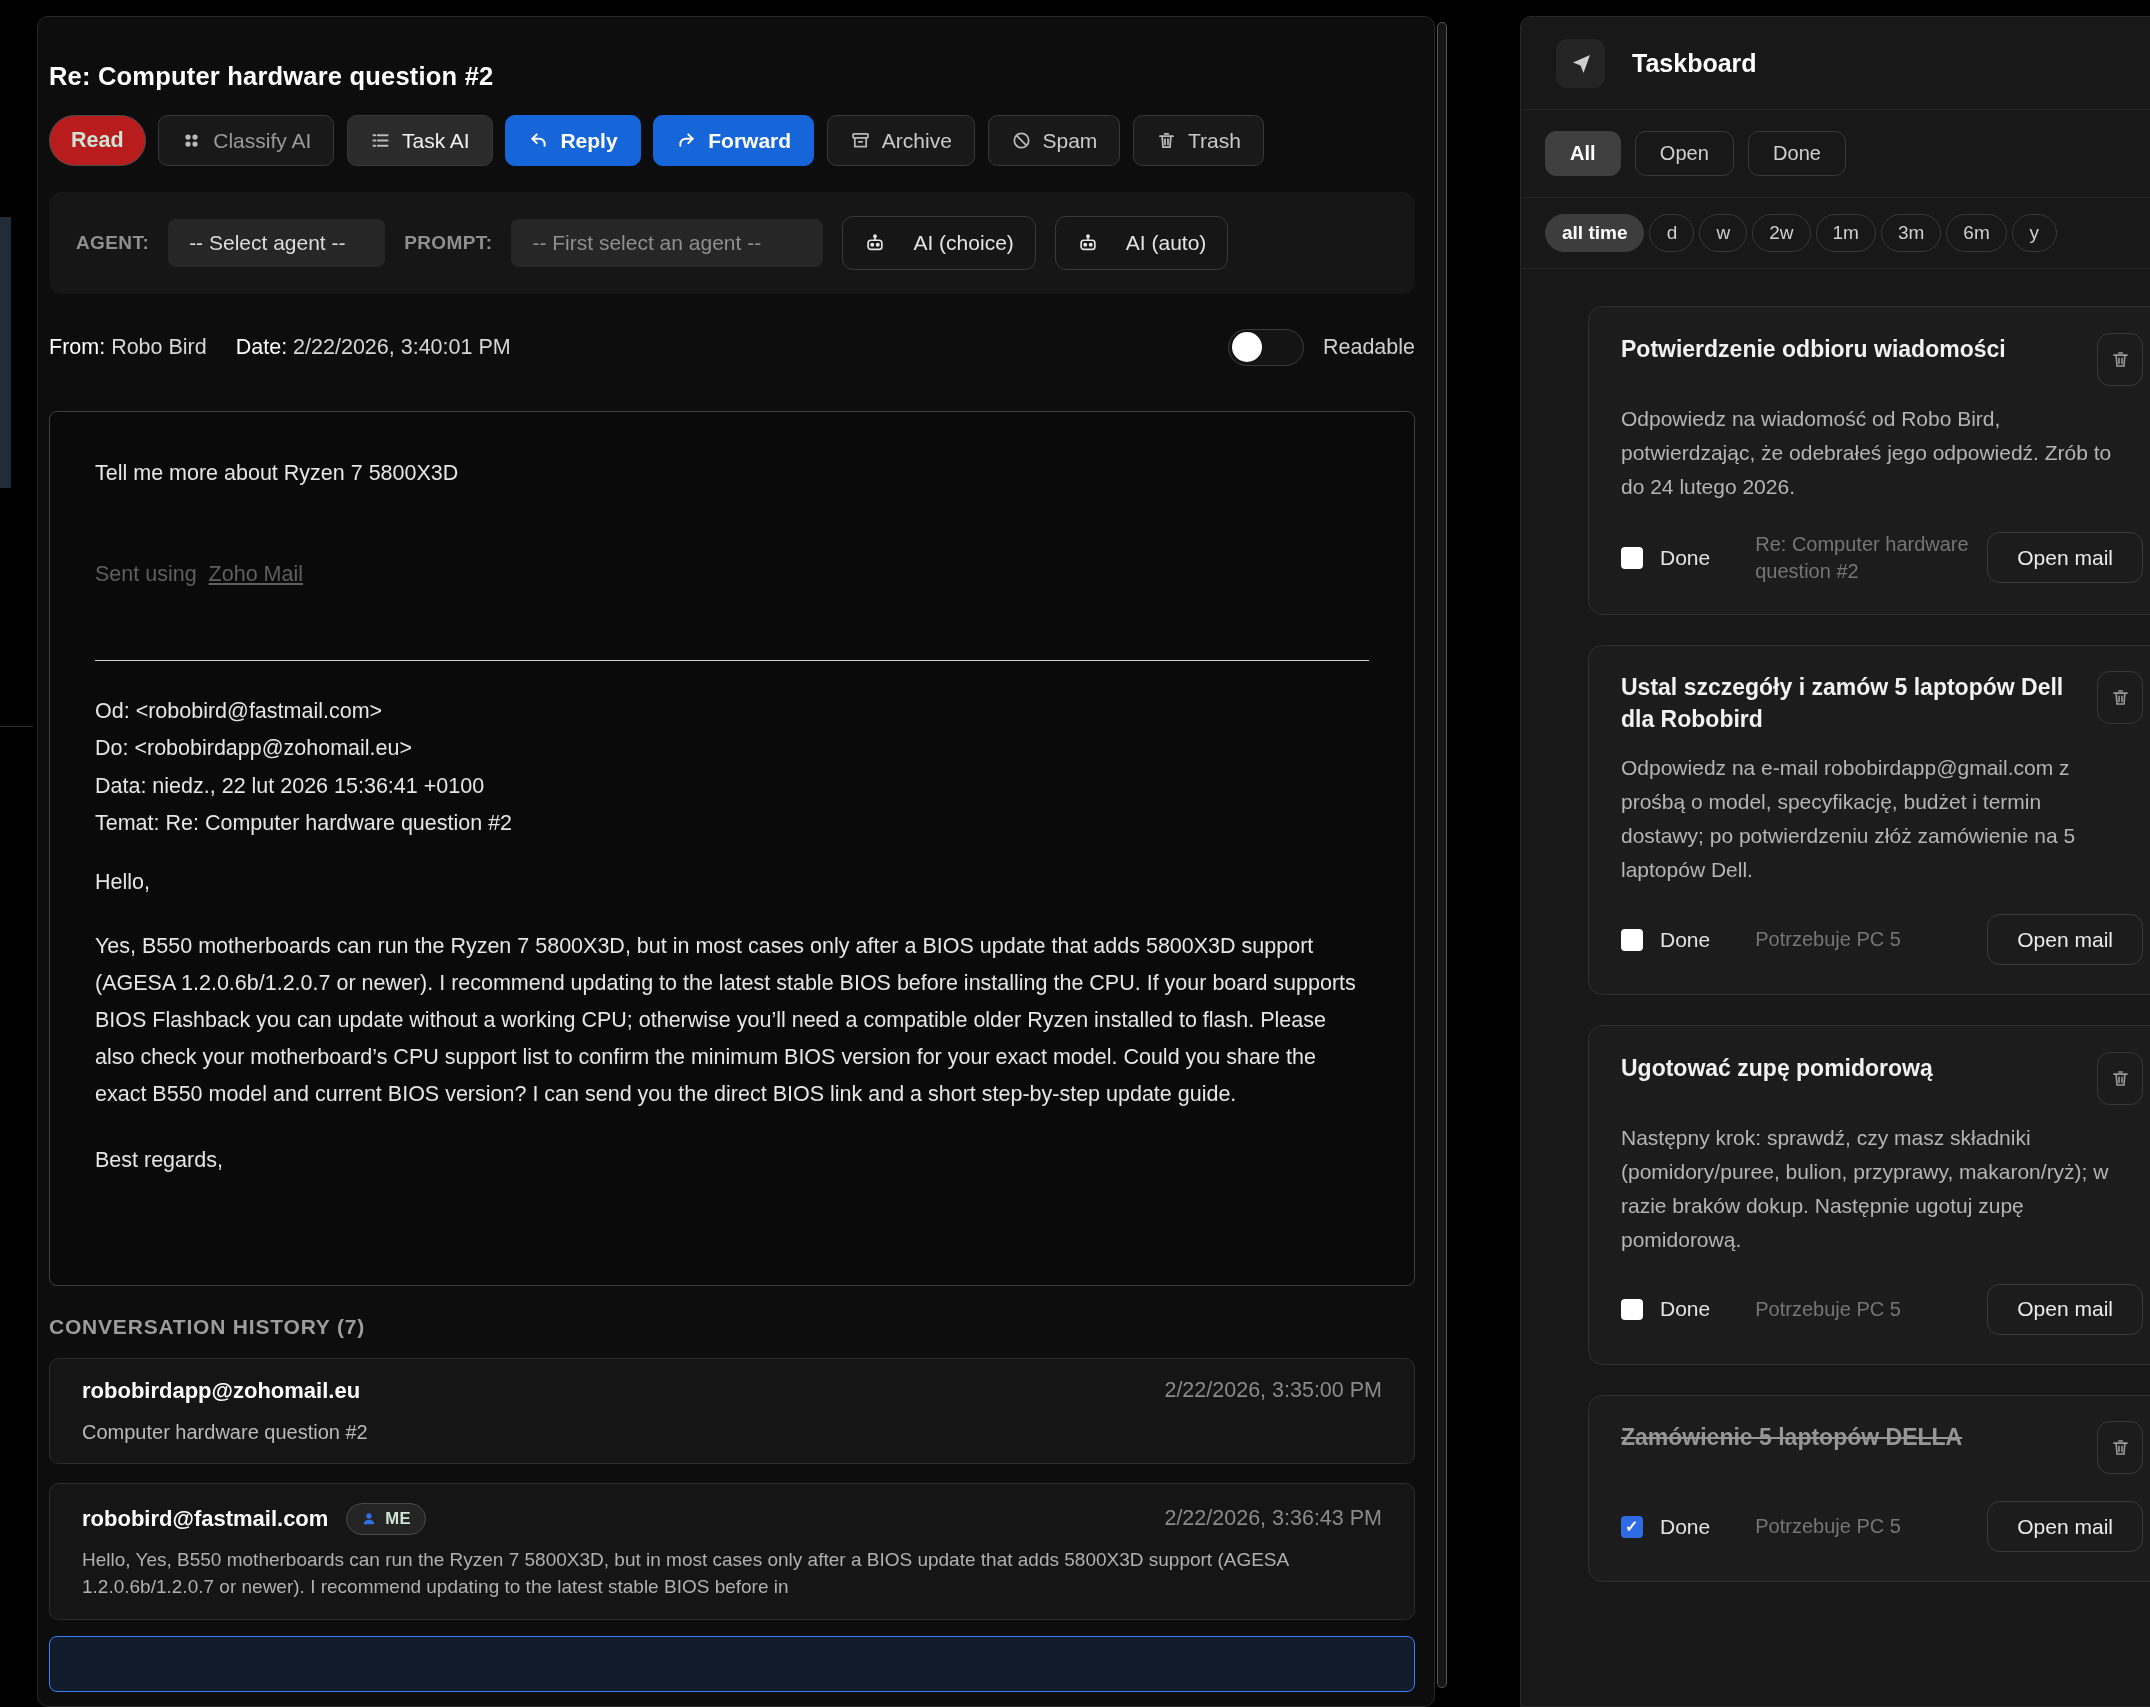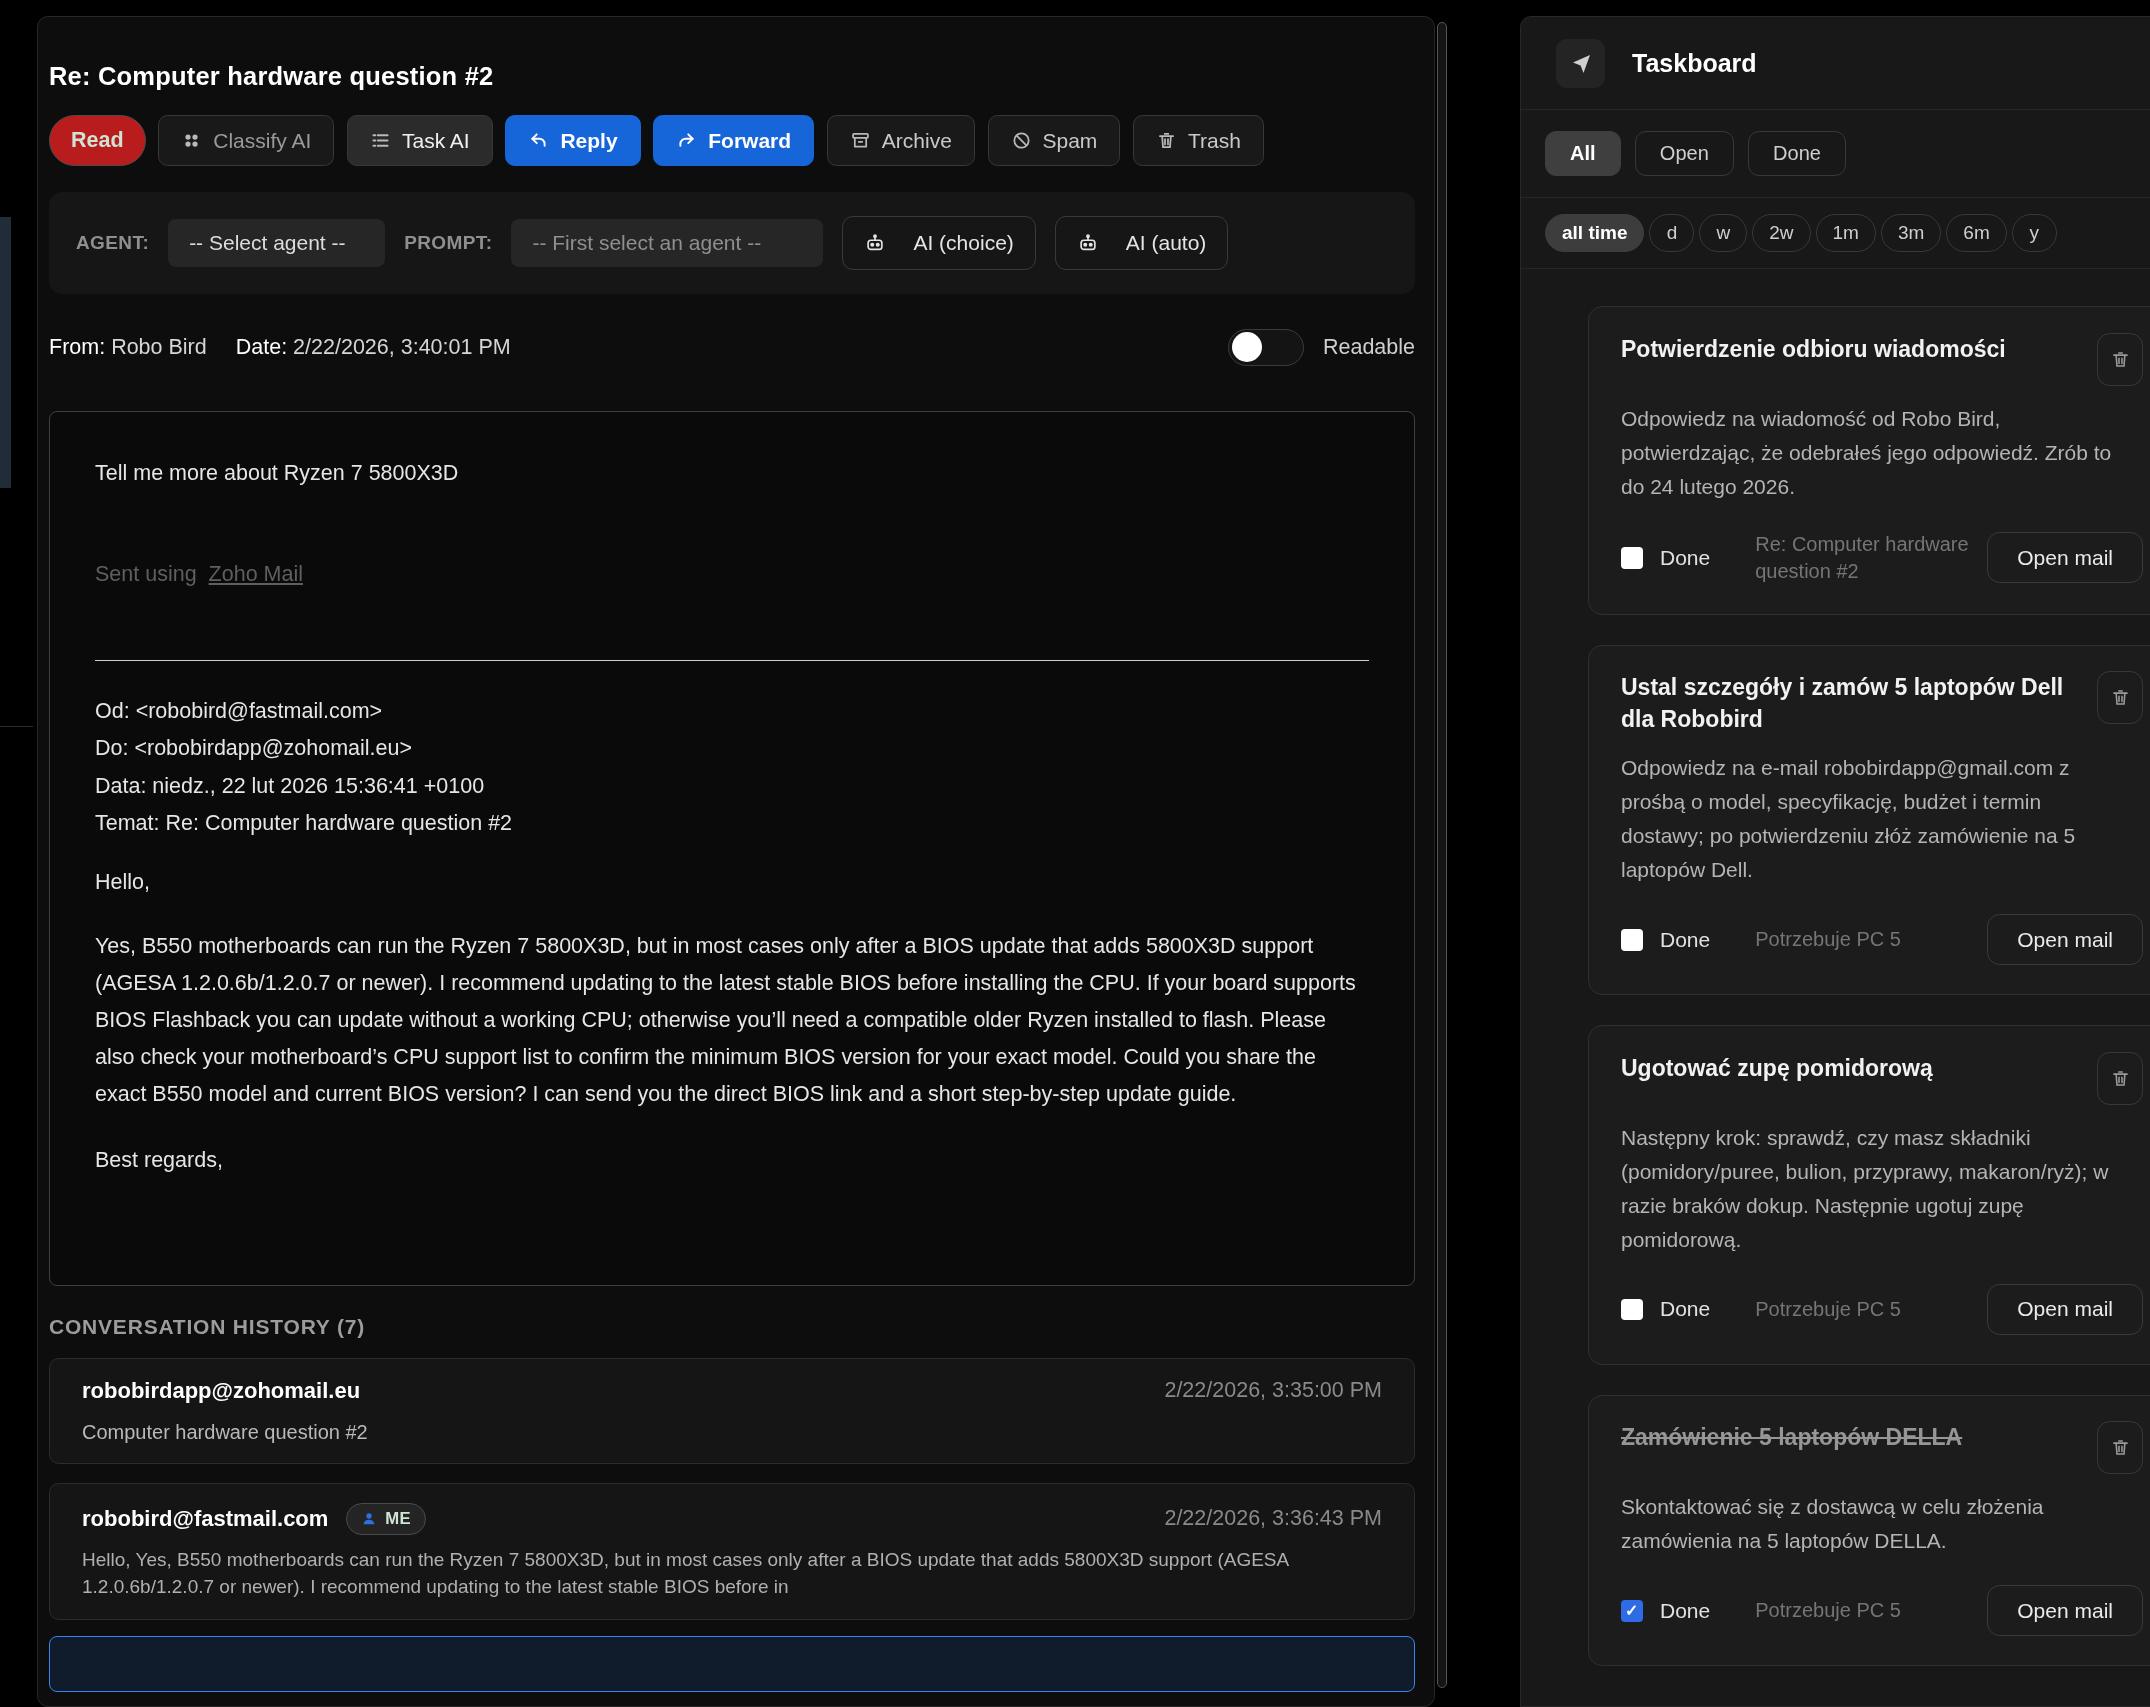--- a/index.html
+++ b/index.html
@@ -452,21 +452,20 @@
       <div class="task-head">
         <span class="task-title">Zamówienie 5 laptopów DELLA</span>
         <button class="trash-btn">
           <span>
             <svg width="21" height="21" viewBox="0 0 24 24" fill="none" stroke="currentColor" stroke-width="1.8" stroke-linecap="round">
               <path d="M4.5 7h15M10 4.5h4M7 7l1 12.5h8L17 7M10.3 10.5v6M13.7 10.5v6"></path>
             </svg>
           </span>
         </button>
       </div>
-      <p class="task-desc">Skontaktować się z dostawcą w celu złożenia zamówienia na 5 laptopów DELLA.</p>
       <div class="task-footer">
         <span class="cbx checked">✓</span>
         <span class="done-label">Done</span>
         <span class="task-ref">Potrzebuje PC 5</span>
         <button class="openmail-btn">Open mail</button>
       </div>
     </div>
 
   </div>
 </aside>

